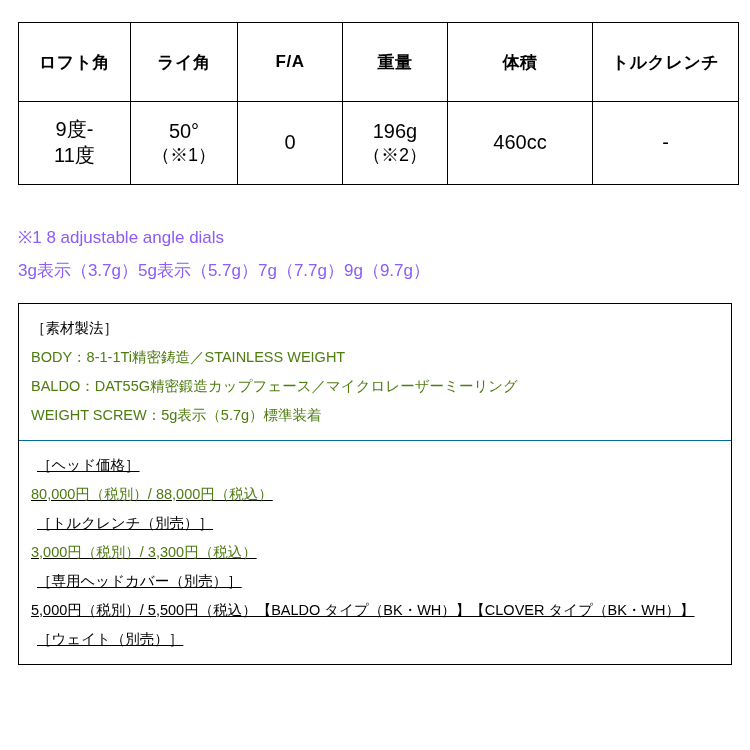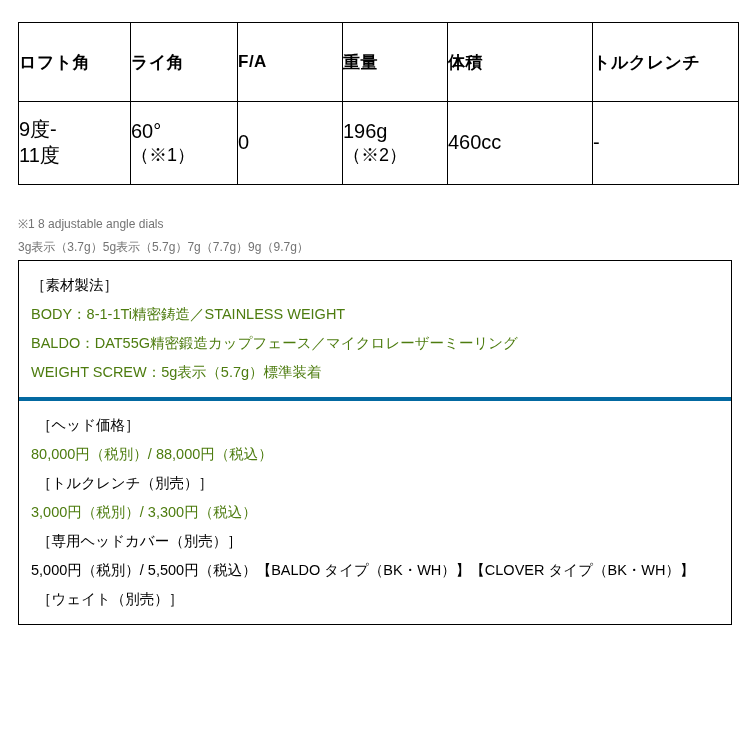--- a/index.html
+++ b/index.html
@@ -25,21 +25,21 @@
   
   table.spec {
     width: 714px;
     border-collapse: collapse;
     table-layout: fixed;
     margin: 0 0 0 0;
   }
   table.spec th,
   table.spec td {
     border: 1px solid #000000;
-    text-align: left;
+    text-align: center;
     vertical-align: middle;
     padding: 0;
   }
   table.spec th {
     height: 78px;
     font-size: 17px;
     font-weight: bold;
     letter-spacing: 0.5px;
   }
   table.spec td {
@@ -48,40 +48,42 @@
     font-weight: normal;
     line-height: 1.28;
   }
   td .sub {
     font-size: 18px;
     display: block;
   }
 
   
   .notes {
-    margin-top: 28px;
-    font-size: 12px;
+    margin-top: 36px;
+    font-size: 17px;
     line-height: 1.95;
-    color: #737373;
+    color: #8b5cf6;
   }
   .notes div {
     white-space: nowrap;
   }
 
   
   .infobox {
+    margin-top: 16px;
     width: 714px;
     border: 1px solid #000000;
     box-sizing: border-box;
   }
   .infobox .section {
     padding: 10px 12px 10px 12px;
   }
   .infobox .section + .section {
-    border-top: 4px solid #0369a1;
+    border-top: 1px solid #0369a1;
+    text-decoration: underline;
   }
   .line {
     font-size: 14.5px;
     line-height: 2.0;
     color: #4d7c0f;
   }
   .hdr {
     font-size: 14.5px;
     line-height: 2.0;
   }
@@ -109,21 +111,21 @@
         <th style="width:145px;">トルクレンチ</th>
       </tr>
     </thead>
     <tbody>
       <tr>
         <td>
           <span>9度-</span><br>
           <span>11度</span>
         </td>
         <td>
-          <span>60°</span>
+          <span>50°</span>
           <span class="sub">（※1）</span>
         </td>
         <td>0</td>
         <td>
           <span>196g</span>
           <span class="sub">（※2）</span>
         </td>
         <td>460cc</td>
         <td>-</td>
       </tr>

